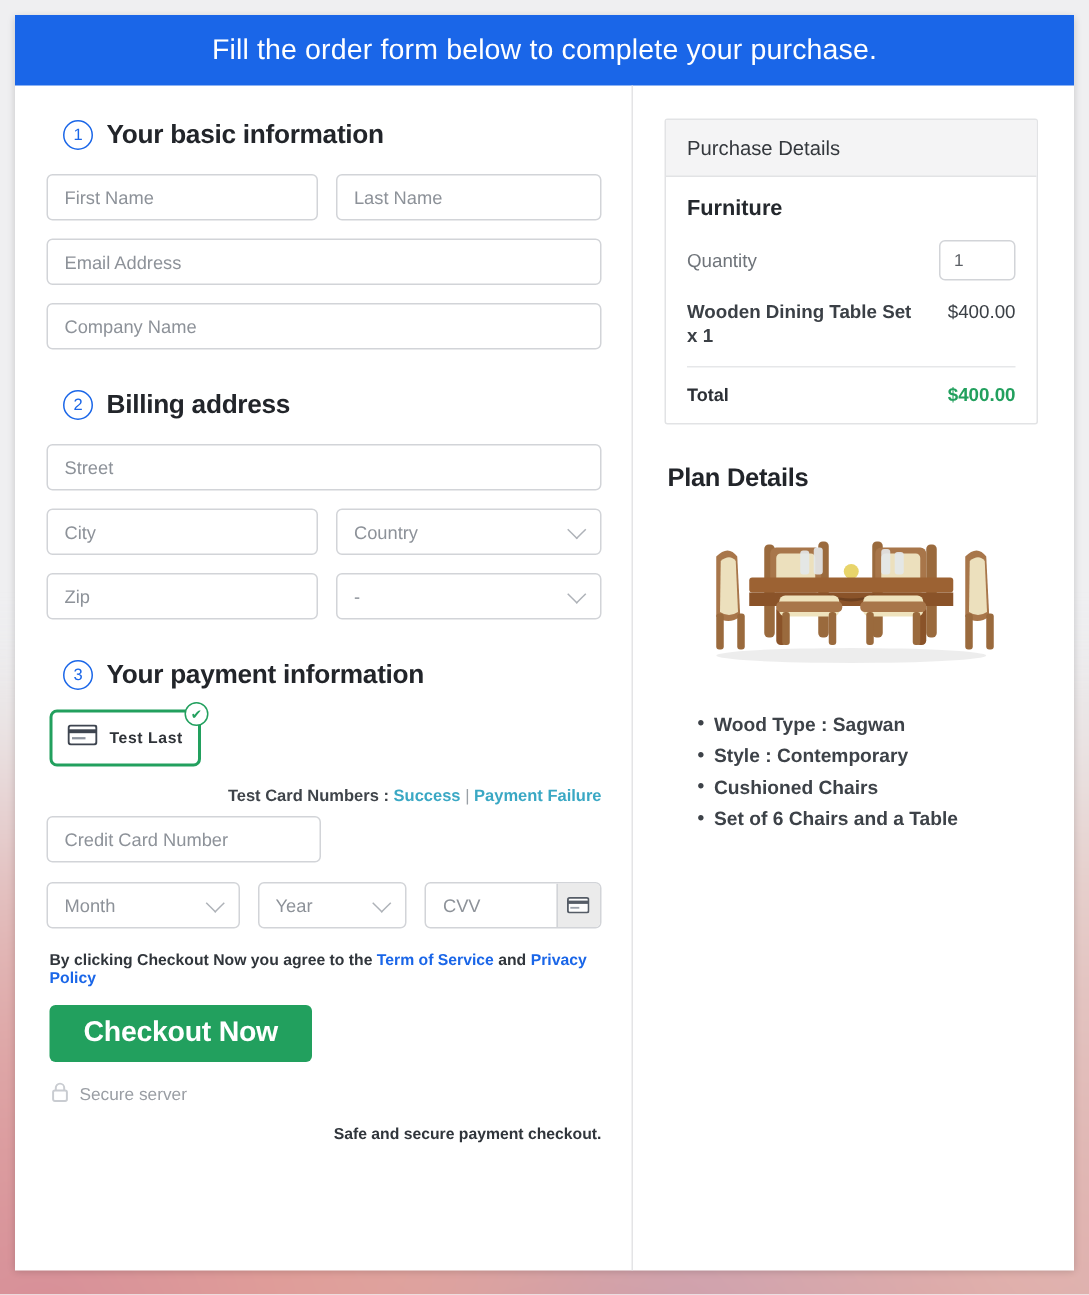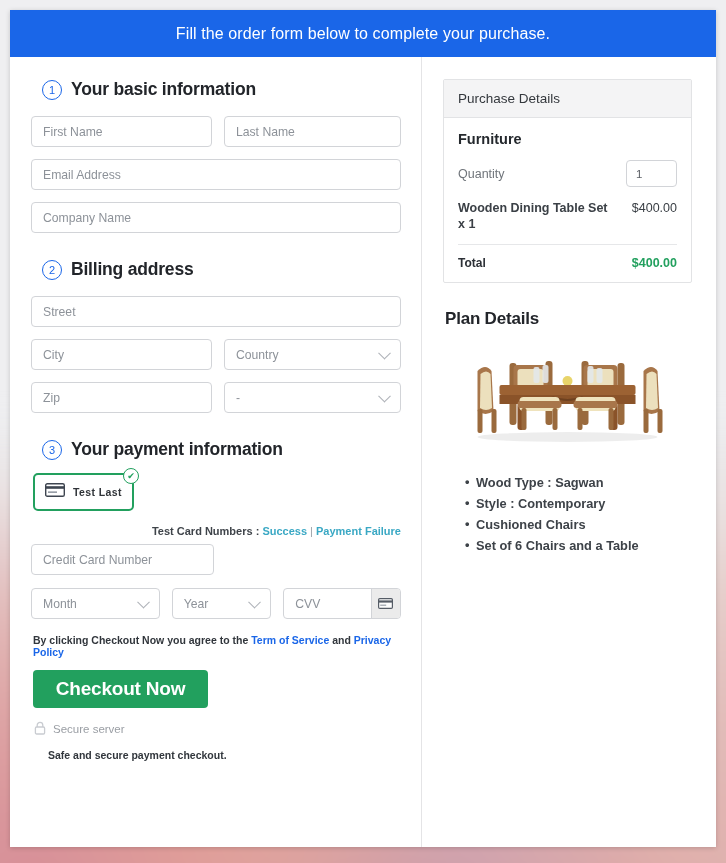--- a/index.html
+++ b/index.html
@@ -49,21 +49,21 @@
     box-sizing: border-box;
   }
 
   .banner {
     height: 47px;
     background: #1a66e8;
     color: #ffffff;
     display: flex;
     align-items: center;
     justify-content: center;
-    font-size: 16px;
+    font-size: 19px;
     letter-spacing: 0.1px;
   }
 
   .body-cols {
     display: flex;
     height: 790px;
     box-sizing: border-box;
   }
   .col-left {
     width: 412px;
@@ -244,20 +244,21 @@
     gap: 7px;
     margin: 13px 0 0 3px;
     font-size: 11.5px;
     color: #9a9ea4;
   }
   .safe {
     font-size: 10.5px;
     color: #31363c;
     font-weight: 700;
     margin: 12px 0 0 17px;
+    text-align: right;
   }
 
   
   .purchase-box {
     border: 1px solid #e2e3e5;
     border-radius: 2px;
     background: #fff;
     box-sizing: border-box;
   }
   .purchase-head {

